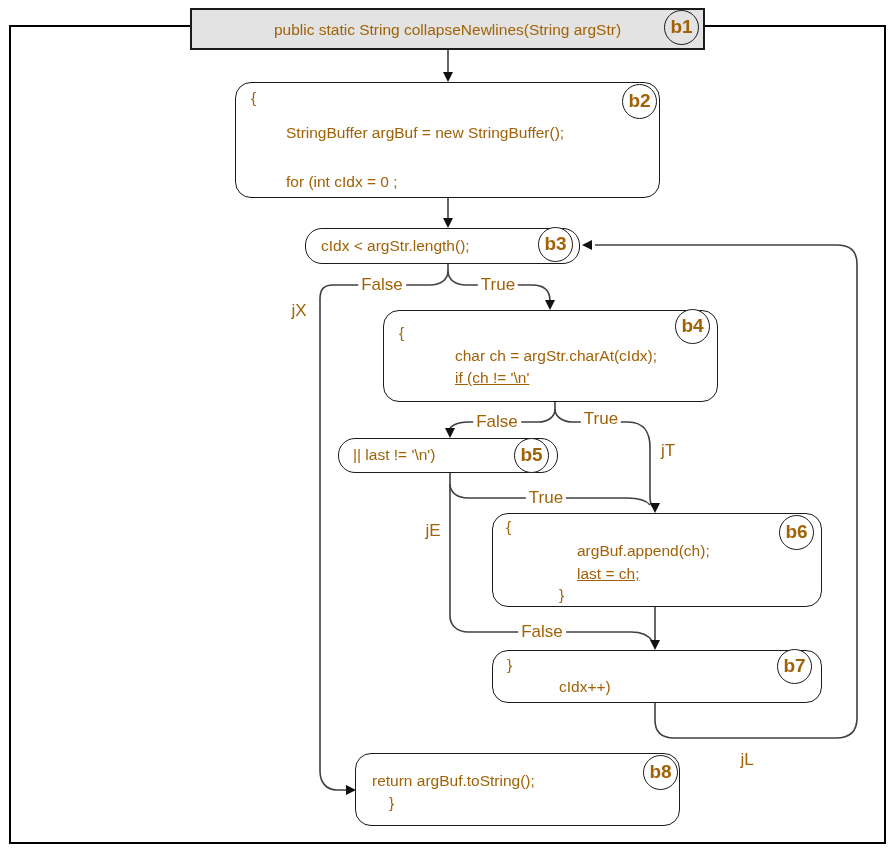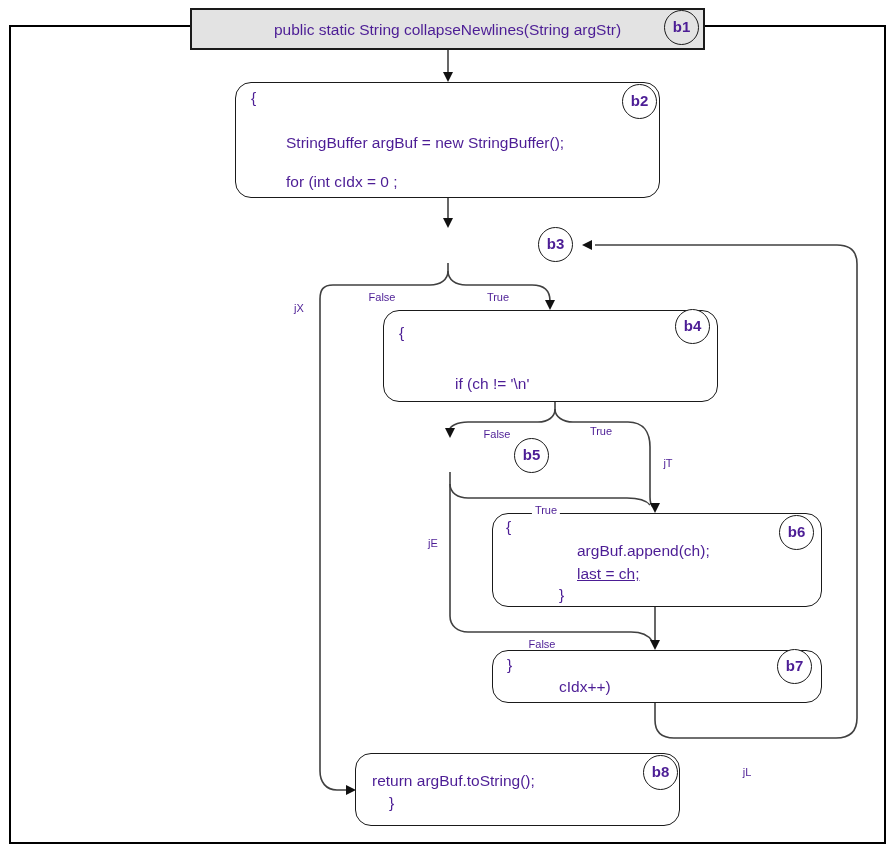--- a/index.html
+++ b/index.html
@@ -1,31 +1,31 @@
 <!DOCTYPE html>
 <html><head>
 <meta charset="utf-8">
 <style>
   html,body{margin:0;padding:0;background:#ffffff;}
   #page{position:relative;width:896px;height:854px;background:#ffffff;
-        font-family:"Liberation Sans", sans-serif;color:#4c1d95;overflow:hidden;}
+        font-family:"Liberation Sans", sans-serif;color:#a16207;overflow:hidden;}
   #frame{position:absolute;left:9px;top:25px;width:877px;height:819px;
          border:2px solid #000;box-sizing:border-box;z-index:0;}
   svg.edges{position:absolute;left:0;top:0;z-index:1;}
   .node{position:absolute;background:#ffffff;border:1.6px solid #1a1a1a;
         border-radius:16px;box-sizing:border-box;z-index:2;font-size:15.5px;}
   .node .t{position:absolute;white-space:pre;}
   .entry{background:#e3e3e3;border-radius:0;border-width:2px;}
   .entry .t{width:100%;text-align:center;}
   .badge{position:absolute;width:35px;height:35px;border:1.6px solid #1a1a1a;
          border-radius:50%;background:#ffffff;z-index:3;box-sizing:border-box;
-         font-size:15px;font-weight:bold;text-align:center;line-height:32px;}
+         font-size:19px;font-weight:bold;text-align:center;line-height:32px;}
   .badge.gray{background:#e3e3e3;}
-  .elabel{position:absolute;z-index:2;font-size:11px;background:#ffffff;
-          padding:0 3px;transform:translate(-50%,-50%);white-space:nowrap;margin-top:12px;}
+  .elabel{position:absolute;z-index:2;font-size:17px;background:#ffffff;
+          padding:0 3px;transform:translate(-50%,-50%);white-space:nowrap;}
   .elabel.nobg{background:transparent;}
 </style>
 </head>
 <body>
 
 <div id="page">
 
   <div id="frame"></div>
 
   <svg class="edges" width="896" height="854" viewBox="0 0 896 854">
@@ -52,30 +52,37 @@
       <polygon points="356,790 346,785 346,795"></polygon>
     </g>
   </svg>
 
   <div class="node entry" style="left:190px;top:8px;width:515px;height:42px;">
     <span class="t" style="left:0;top:11px;">public static String collapseNewlines(String argStr)</span>
   </div>
 
   <div class="node" style="left:235px;top:82px;width:425px;height:116px;">
     <span class="t" style="left:15px;top:6px;">{</span>
-    <span class="t" style="left:50px;top:51px;">StringBuffer argBuf = new StringBuffer();</span>
+    <span class="t" style="left:50px;top:41px;">StringBuffer argBuf = new StringBuffer();</span>
     <span class="t" style="left:50px;top:90px;">for (int cIdx = 0 ;</span>
   </div>
 
+  <div class="node" style="left:305px;top:228px;width:275px;height:36px;border-radius:17px;">
+    <span class="t" style="left:15px;top:8px;">cIdx &lt; argStr.length();</span>
+  </div>
 
   <div class="node" style="left:383px;top:310px;width:335px;height:92px;">
     <span class="t" style="left:15px;top:13px;">{</span>
-    <span class="t" style="left:71px;top:64px;">if (ch != '\n'</span>
+    <span class="t" style="left:71px;top:36px;">char ch = argStr.charAt(cIdx);</span>
+    <span class="t" style="left:71px;top:58px;text-decoration:underline;">if (ch != '\n'</span>
   </div>
 
+  <div class="node" style="left:338px;top:438px;width:220px;height:35px;border-radius:17px;">
+    <span class="t" style="left:14px;top:7px;">|| last != '\n')</span>
+  </div>
 
   <div class="node" style="left:492px;top:513px;width:330px;height:94px;">
     <span class="t" style="left:13px;top:4px;">{</span>
     <span class="t" style="left:84px;top:28px;">argBuf.append(ch);</span>
     <span class="t" style="left:84px;top:51px;text-decoration:underline;">last = ch;</span>
     <span class="t" style="left:66px;top:72px;">}</span>
   </div>
 
   <div class="node" style="left:492px;top:650px;width:330px;height:53px;">
     <span class="t" style="left:14px;top:5px;">}</span>
@@ -91,21 +98,21 @@
   <div class="badge" style="left:622px;top:84px;text-align:center;">b2</div>
   <div class="badge" style="left:538px;top:227px;">b3</div>
   <div class="badge" style="left:675px;top:309px;">b4</div>
   <div class="badge" style="left:514px;top:438px;">b5</div>
   <div class="badge" style="left:779px;top:515px;">b6</div>
   <div class="badge" style="left:777px;top:649px;">b7</div>
   <div class="badge" style="left:643px;top:755px;">b8</div>
 
   <div class="elabel" style="left:382px;top:285px;">False</div>
   <div class="elabel" style="left:498px;top:285px;">True</div>
-  <div class="elabel nobg" style="left:299px;top:296px;">jX</div>
+  <div class="elabel nobg" style="left:299px;top:311px;">jX</div>
   <div class="elabel" style="left:497px;top:422px;">False</div>
   <div class="elabel" style="left:601px;top:419px;">True</div>
   <div class="elabel nobg" style="left:668px;top:451px;">jT</div>
   <div class="elabel" style="left:546px;top:498px;">True</div>
   <div class="elabel nobg" style="left:433px;top:531px;">jE</div>
   <div class="elabel" style="left:542px;top:632px;">False</div>
   <div class="elabel nobg" style="left:747px;top:760px;">jL</div>
 
 </div>
 

